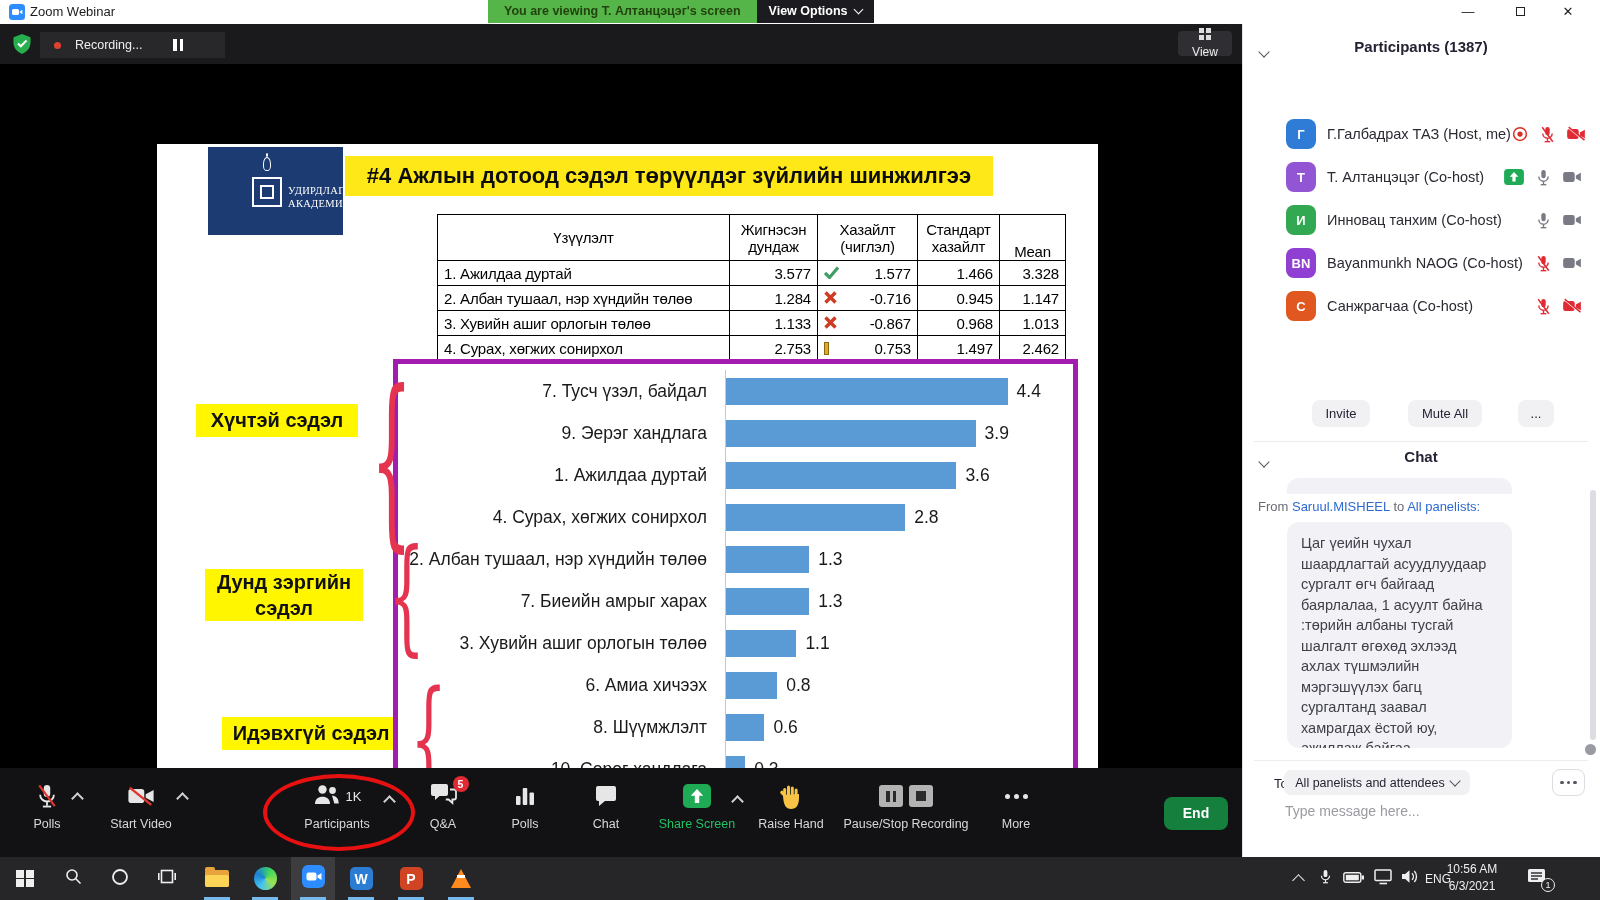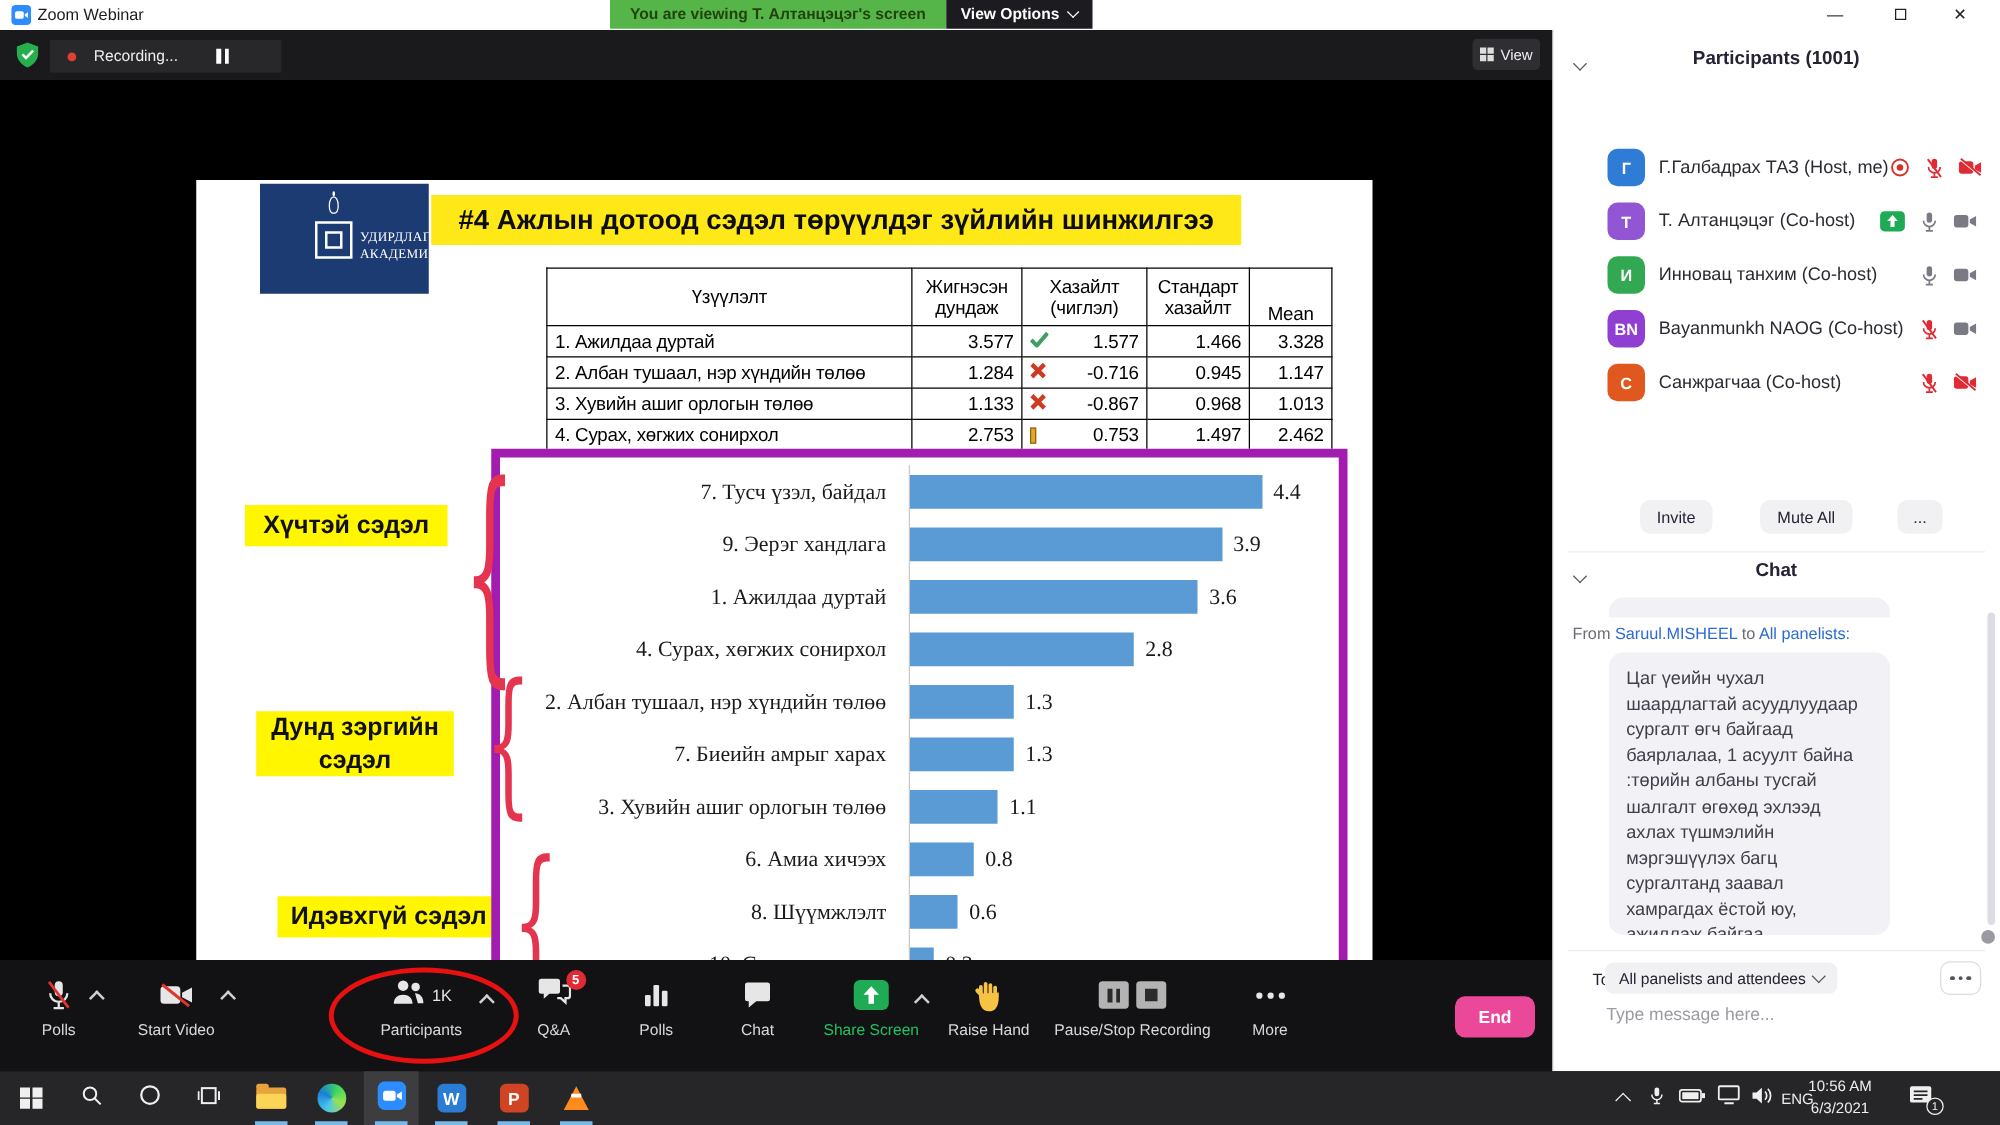--- a/index.html
+++ b/index.html
@@ -20,21 +20,21 @@
   
   .top-strip { position:absolute; left:0; top:24px; width:1242px; height:40px; background:#1a1a1c; }
   .rec-widget { position:absolute; left:40px; top:32px; width:185px; height:26px; background:#28282b; display:flex; align-items:center; gap:25px; padding:0 10px; }
   .rec-dot { width:14px; height:14px; border-radius:50%; background:#8d8d8d; position:relative; }
   .rec-dot::after { content:''; position:absolute; left:3.5px; top:3.5px; width:7px; height:7px; border-radius:50%; background:#e0402f; }
   .rec-label { color:#eee; font-size:12.5px; }
   .rec-pause { display:flex; gap:3px; margin-left:6px; }
   .rec-pause i { display:block; width:3.5px; height:12px; background:#fff; }
   .rec-stop { width:11px; height:11px; background:#fff; margin-left:8px; }
   .shield { position:absolute; left:12px; top:33px; }
-  .view-btn { position:absolute; left:1178px; top:31px; width:54px; height:25px; background:#2e2e33; border-radius:4px; color:#eee; font-size:12px; display:flex; align-items:center; justify-content:center; gap:5px; }
+  .view-btn { position:absolute; left:1178px; top:31px; width:54px; height:25px; background:#2e2e33; border-radius:4px; color:#eee; font-size:12px; display:flex; align-items:center; justify-content:center; gap:5px;flex-direction:column; }
   .grid-ico { display:inline-grid; grid-template-columns:5px 5px; gap:1.5px; }
   .grid-ico i { width:5px; height:5px; background:#ddd; }
 
   
   .stage { position:absolute; left:0; top:64px; width:1242px; height:704px; background:#000; }
   .slide { position:absolute; left:157px; top:80px; width:941px; height:688px; background:#fff; }
   .slide-footer { position:absolute; left:0; bottom:0; width:100%; height:28px; background:#17365d; z-index:1; }
   .slide-logo { position:absolute; left:51px; top:3px; width:135px; height:88px; background:#1c3b72; color:#fff; }
   .logo-emblem { position:absolute; left:44px; top:30px; width:30px; height:30px; border:2.5px solid #fff; display:flex; align-items:center; justify-content:center; }
   .logo-emblem i { display:block; width:14px; height:14px; border:2px solid #fff; }
@@ -46,21 +46,21 @@
   
   .slide-table { position:absolute; left:280px; top:70px; width:628px; border-collapse:collapse; table-layout:fixed; font-size:15px; letter-spacing:-0.2px; color:#000; background:#fff; }
   .slide-table td, .slide-table th { border:1.4px solid #000; padding:0 6px; height:25px; font-weight:normal; }
   .slide-table th { height:46px; text-align:center; }
   .th-mean { vertical-align:bottom; padding-bottom:4px; }
   .t-num { text-align:right; }
   .t-dev { display:flex; align-items:center; justify-content:space-between; border:none !important; height:23px !important; }
   .dev-warn { display:inline-block; width:5px; height:13px; background:#e3a82b; border:1px solid #8a6a10; }
 
   
-  .chart-panel { position:absolute; left:236px; top:215px; width:685px; height:473px; background:#fff; border:7px solid #a21caf; z-index:5;font-family:Liberation Serif, serif; }
+  .chart-panel { position:absolute; left:236px; top:215px; width:685px; height:473px; background:#fff; border:5px solid #a21caf; z-index:5; }
   .chart-axis-line { position:absolute; left:327px; top:6px; width:1px; height:436px; background:#c9c9c9; }
   .chart-row { position:absolute; left:0; height:27px; width:100%; }
   .c-lab { position:absolute; left:0; top:0; width:318px; padding-right:9px; text-align:right; font-size:17.5px; color:#1a1a1a; line-height:27px; white-space:nowrap; }
   .c-bar { position:absolute; left:328px; top:0; height:27px; }
   .c-val { position:absolute; top:0; line-height:27px; font-size:17.5px; color:#1a1a1a; }
   .c-tick { position:absolute; top:444px; transform:translateX(-50%); font-size:17px; color:#333; }
   .page-num { position:absolute; left:597px; top:428px; font-size:11px; color:#8a8a8a; }
 
   
   .g-label { position:absolute; background:#fff600; color:#111; font-weight:bold; font-size:20px; text-align:center; z-index:2; }
@@ -79,21 +79,21 @@
   .tb-label { font-size:12.5px; color:#d8d8d8; white-space:nowrap; }
   .tb-label.green { color:#23c062; }
   .tb-count { font-size:13px; color:#e6e6e6; }
   .caret-up { position:absolute; width:9px; height:9px; border-left:2px solid #cfcfcf; border-top:2px solid #cfcfcf; transform:rotate(45deg); z-index:12; }
   .qa-badge { position:absolute; top:-6px; right:-12px; min-width:16px; height:16px; border-radius:8px; background:#e02b35; color:#fff; font-size:10.5px; font-weight:bold; line-height:16px; text-align:center; padding:0 4px; }
   .rec-btn { width:24px; height:22px; border-radius:3px; background:#b3b3b3; display:flex; align-items:center; justify-content:center; gap:3px; }
   .rec-btn i.bar { display:block; width:3.5px; height:11px; background:#2b2b2b; }
   .rec-btn i.sq { display:block; width:10px; height:10px; background:#2b2b2b; }
   .more-dots { display:flex; gap:4px; align-items:center; height:28px; }
   .more-dots i { width:5px; height:5px; border-radius:50%; background:#e6e6e6; }
-  .end-btn { position:absolute; left:1164px; top:797px; width:64px; height:33px; background:#ec4899; border-radius:8px; color:#fff; font-weight:bold; font-size:14px; text-align:center; line-height:33px; z-index:11; }
+  .end-btn { position:absolute; left:1164px; top:797px; width:64px; height:33px; background:#15803d; border-radius:8px; color:#fff; font-weight:bold; font-size:14px; text-align:center; line-height:33px; z-index:11; }
   .red-ellipse { position:absolute; left:263px; top:774px; width:152px; height:77px; border:4px solid #e81111; border-radius:50%; z-index:50; pointer-events:none; }
 
   
   .panel { position:absolute; left:1242px; top:24px; width:358px; height:833px; background:#fff; border-left:1px solid #e3e3e3; z-index:15; }
   .chev-down { display:inline-block; width:8px; height:8px; border-right:1.7px solid #55555f; border-bottom:1.7px solid #55555f; transform:rotate(45deg); }
   .panel-title { position:absolute; left:1242px; top:38px; width:358px; text-align:center; font-size:15px; font-weight:bold; color:#232333; z-index:16; }
   .panel-chev { position:absolute; z-index:16; }
   .tabbar { position:absolute; left:1288px; top:79px; width:284px; height:24px; background:#f1f1f4; border-radius:6px; display:flex; z-index:16; }
   .tab-active { width:142px; height:24px; background:#fff; border-radius:6px; box-shadow:0 0 3px rgba(0,0,0,0.18); color:#2d8cff; font-weight:bold; font-size:13px; text-align:center; line-height:24px; }
   .tab-inactive { width:142px; display:flex; align-items:center; justify-content:center; gap:3px; font-size:13px; color:#3c3c50; font-weight:bold; }
@@ -485,21 +485,21 @@
     <span class="tb-label">More</span>
   </div>
 
   <div class="end-btn">End</div>
 
   <div class="red-ellipse"></div>
 
   <div class="panel"></div>
 
   <span class="panel-chev" style="left:1260px;top:42px;"><span class="chev-down"></span></span>
-  <div class="panel-title">Participants (1001)</div>
+  <div class="panel-title">Participants (1387)</div>
 
 
   <div id="participant-list">
       <div class="p-row" style="top: 117px;">
         <span class="p-avatar" style="background: rgb(46, 124, 214);">Г</span>
         <span class="p-name">Г.Галбадрах ТАЗ (Host, me)</span>
         <span class="p-icons">
           <span style="display:flex;align-items:center;">
             <svg width="18" height="18" viewBox="0 0 24 24">
               <circle cx="12" cy="12" r="8.5" fill="none" stroke="#d93025" stroke-width="2"></circle>

